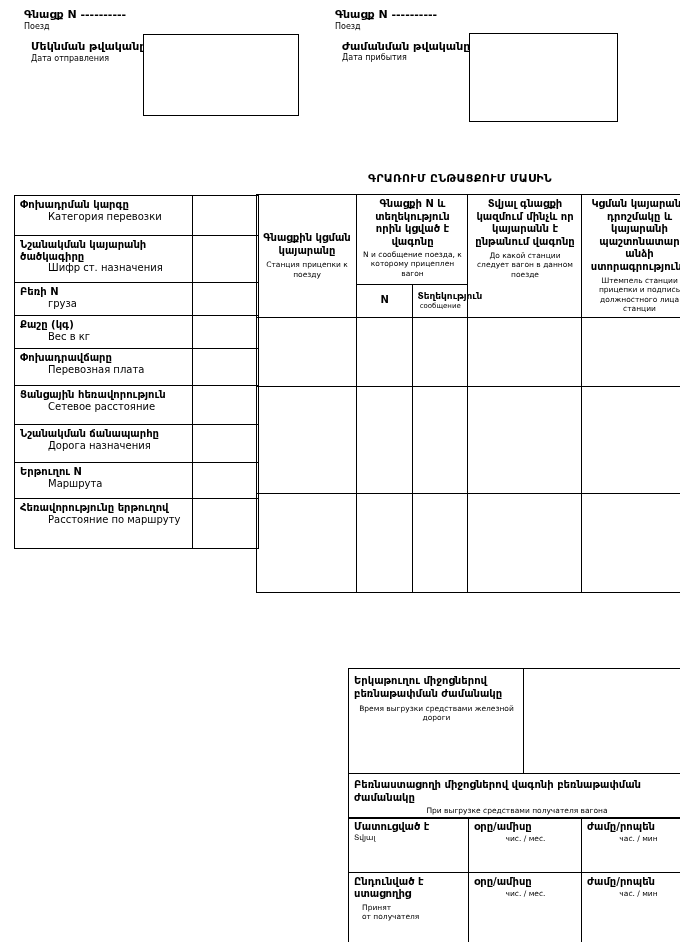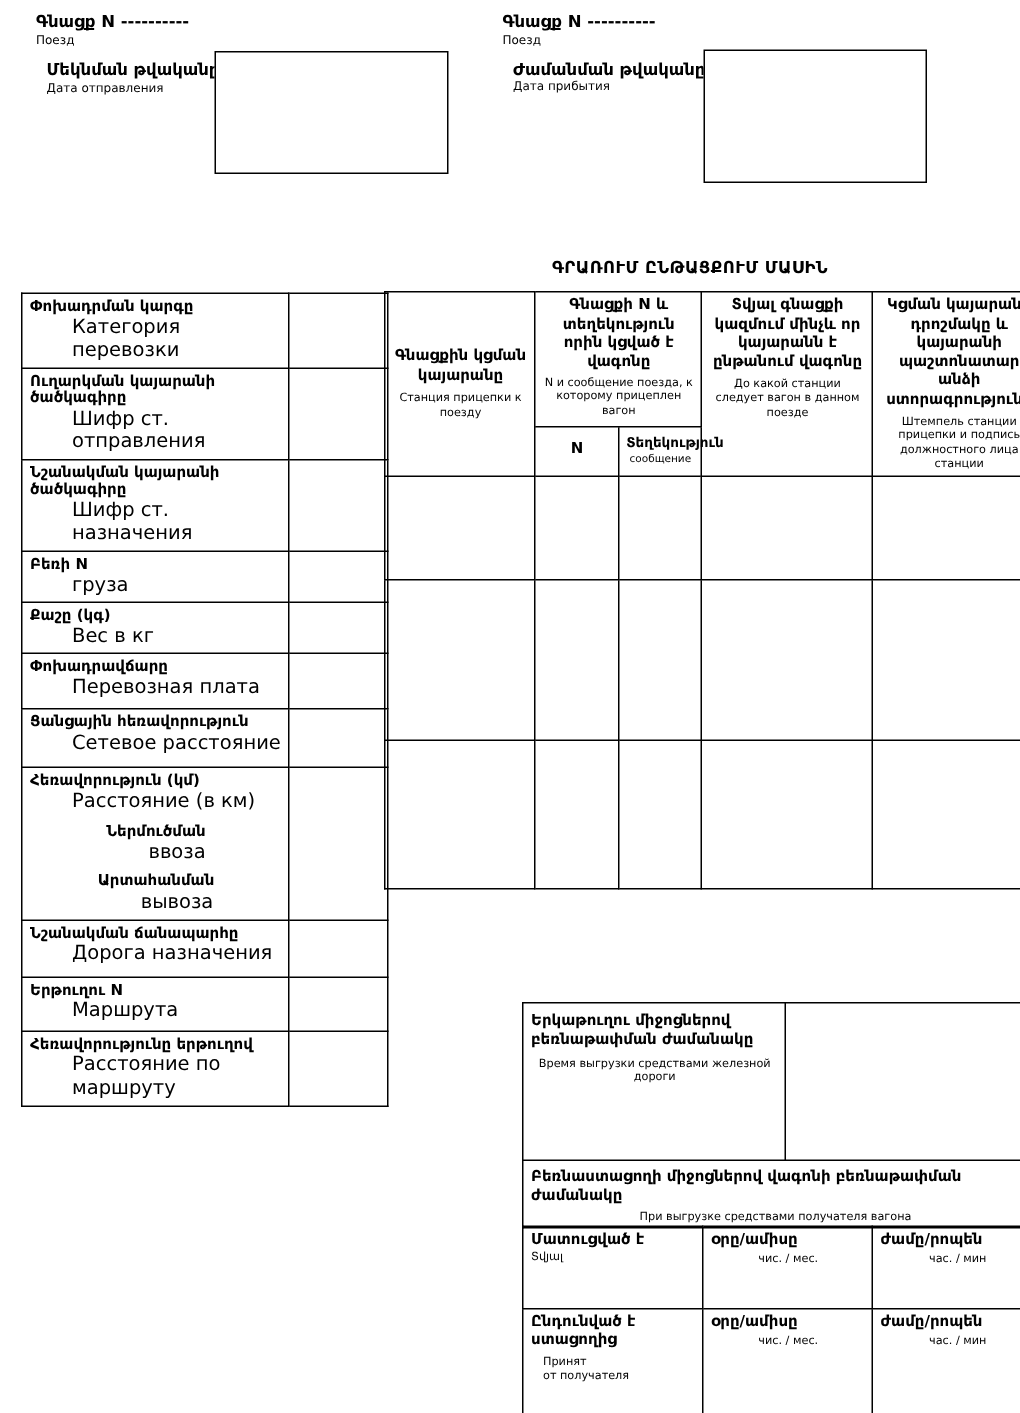--- a/index.html
+++ b/index.html
@@ -67,21 +67,21 @@
   }
   .lbl-arm {
     font-family: "DejaVu Sans", sans-serif;
     font-size: 10px;
     font-weight: bold;
     line-height: 1.15;
     display: block;
   }
   .lbl-rus {
     font-family: "DejaVu Sans", sans-serif;
-    font-size: 13px;
+    font-size: 10px;
     line-height: 1.2;
     display: block;
     padding-left: 28px;
   }
   .center { text-align: center; }
 
   
   .rt-head-arm {
     font-family: "DejaVu Sans", sans-serif;
     font-size: 10px;
@@ -164,27 +164,20 @@
     <tbody>
         <tr>
       <td style="width:168px; height:33px;">
         <span class="lbl-arm">Փոխադրման կարգը</span>
         <span class="lbl-rus">Категория перевозки</span>
       </td>
       <td style="width:56px;"></td>
     </tr>
     <tr>
       <td style="height:40px;">
-        <span class="lbl-arm">Ուղարկման կայարանի ծածկագիրը</span>
-        <span class="lbl-rus">Шифр ст. отправления</span>
-      </td>
-      <td></td>
-    </tr>
-    <tr>
-      <td style="height:40px;">
         <span class="lbl-arm">Նշանակման կայարանի ծածկագիրը</span>
         <span class="lbl-rus">Шифр ст. назначения</span>
       </td>
       <td></td>
     </tr>
     <tr>
       <td style="height:26px;">
         <span class="lbl-arm">Բեռի   N</span>
         <span class="lbl-rus">груза</span>
       </td>
@@ -201,31 +194,20 @@
       <td style="height:30px;">
         <span class="lbl-arm">Փոխադրավճարը</span>
         <span class="lbl-rus">Перевозная плата</span>
       </td>
       <td></td>
     </tr>
     <tr>
       <td style="height:32px;">
         <span class="lbl-arm">Ցանցային հեռավորություն</span>
         <span class="lbl-rus">Сетевое расстояние</span>
-      </td>
-      <td></td>
-    </tr>
-    <tr>
-      <td style="height:90px;">
-        <span class="lbl-arm">Հեռավորություն (կմ)</span>
-        <span class="lbl-rus">Расстояние (в км)</span>
-        <span class="lbl-arm center" style="margin-top:7px;">Ներմուծման</span>
-        <span class="lbl-rus center">ввоза</span>
-        <span class="lbl-arm center" style="margin-top:6px;">Արտահանման</span>
-        <span class="lbl-rus center">вывоза</span>
       </td>
       <td></td>
     </tr>
     <tr>
       <td style="height:31px;">
         <span class="lbl-arm">Նշանակման ճանապարհը</span>
         <span class="lbl-rus">Дорога назначения</span>
       </td>
       <td></td>
     </tr>

